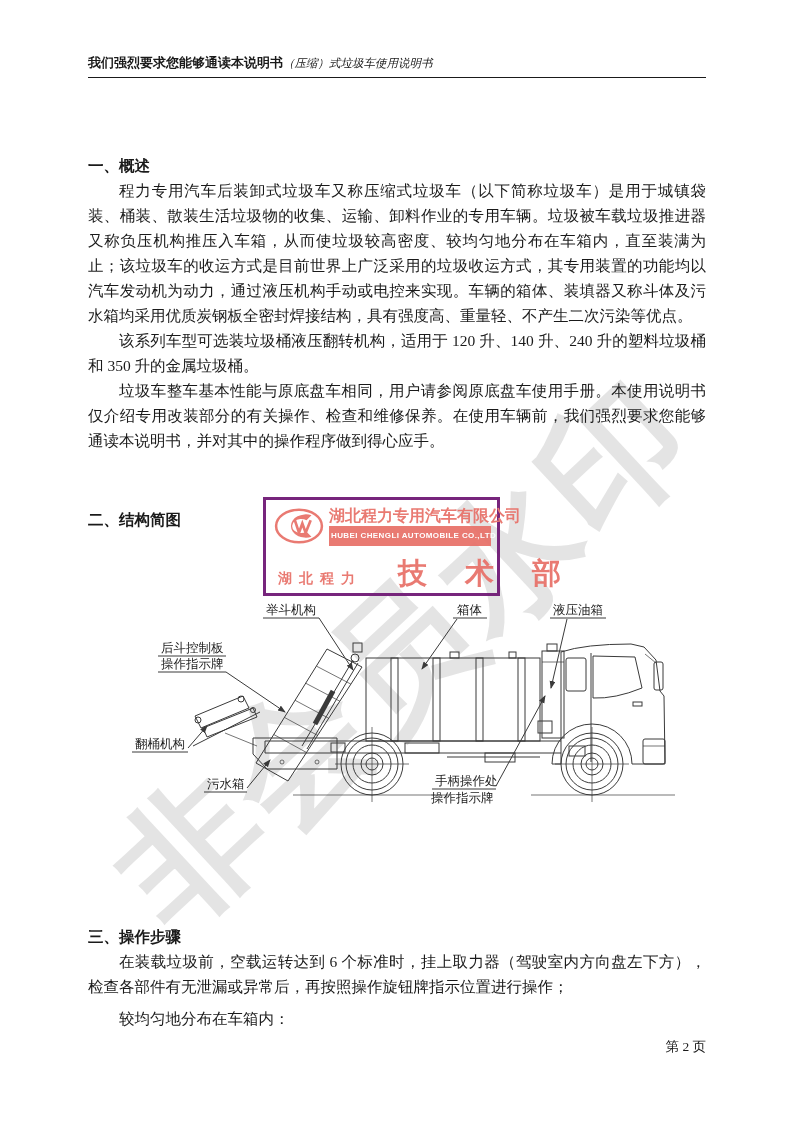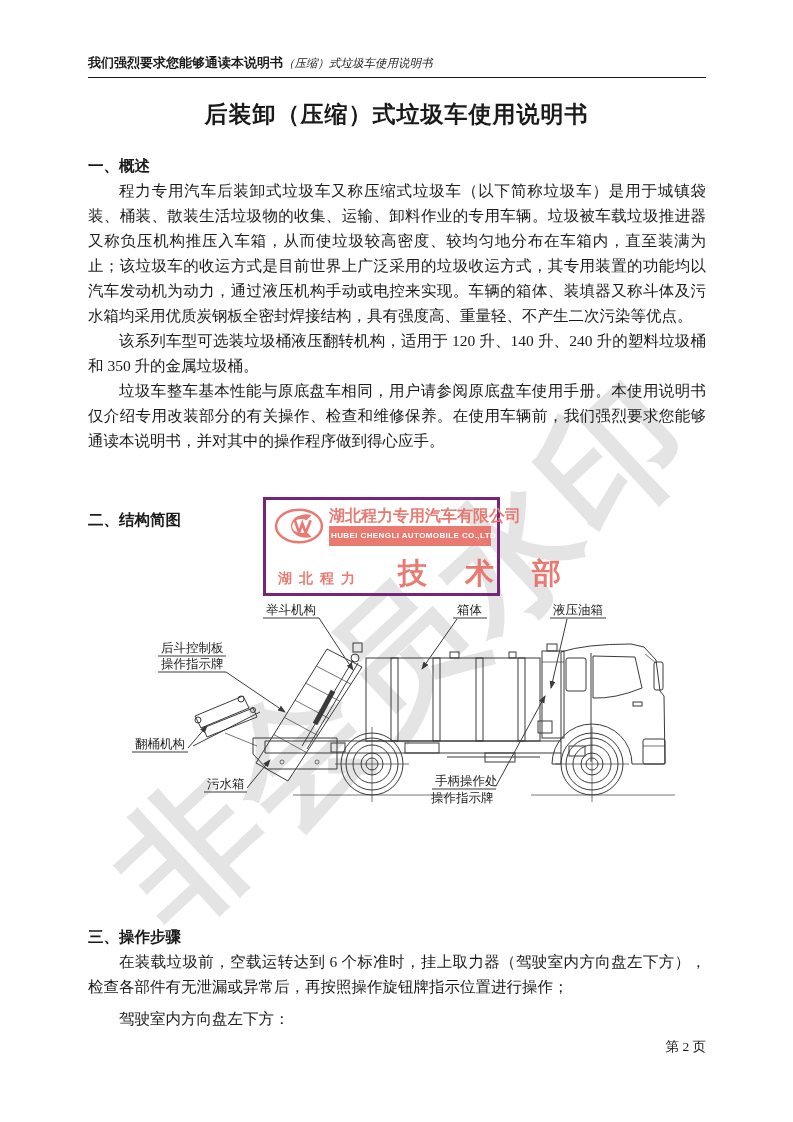--- a/index.html
+++ b/index.html
@@ -69,21 +69,20 @@
 
 <div class="page">
 
   <div class="watermark">非会员水印</div>
 
   <div class="hdr">
     <span class="p1">我们强烈要求您能够通读本说明书</span><span class="p2">（压缩）式垃圾车使用说明书</span>
   </div>
   <div class="hdr-rule"></div>
 
-  <div class="doc-title">后装卸（压缩）式垃圾车使用说明书</div>
 
   <div class="sec-h" id="sec1-h">一、概述</div>
   <div class="body-block" id="ov-text">
     <p>程力专用汽车后装卸式垃圾车又称压缩式垃圾车（以下简称垃圾车）是用于城镇袋装、桶装、散装生活垃圾物的收集、运输、卸料作业的专用车辆。垃圾被车载垃圾推进器又称负压机构推压入车箱，从而使垃圾较高密度、较均匀地分布在车箱内，直至装满为止；该垃圾车的收运方式是目前世界上广泛采用的垃圾收运方式，其专用装置的功能均以汽车发动机为动力，通过液压机构手动或电控来实现。车辆的箱体、装填器又称斗体及污水箱均采用优质炭钢板全密封焊接结构，具有强度高、重量轻、不产生二次污染等优点。</p>
     <p>该系列车型可选装垃圾桶液压翻转机构，适用于 120 升、140 升、240 升的塑料垃圾桶和 350 升的金属垃圾桶。</p>
     <p>垃圾车整车基本性能与原底盘车相同，用户请参阅原底盘车使用手册。本使用说明书仅介绍专用改装部分的有关操作、检查和维修保养。在使用车辆前，我们强烈要求您能够通读本说明书，并对其中的操作程序做到得心应手。</p>
   </div>
 
   <div class="sec-h" id="sec2-h">二、结构简图</div>
 
@@ -252,17 +251,17 @@
         <text class="dlabel" x="336" y="206">操作指示牌</text>
         <line class="dline" x1="401" y1="190" x2="450" y2="100" marker-end="url(#arr)"></line>
       </g>
     </svg>
   </div>
 
   <div class="sec-h" id="sec3-h">三、操作步骤</div>
   <div class="body-block" id="op-text">
     <p>在装载垃圾前，空载运转达到 6 个标准时，挂上取力器（驾驶室内方向盘左下方），检查各部件有无泄漏或异常后，再按照操作旋钮牌指示位置进行操作；</p>
   </div>
-  <div class="note-line">驾驶室内方向盘左下方：</div>
+  <div class="note-line">较均匀地分布在车箱内：</div>
 
   <div class="footer">第 2 页</div>
 
 </div>
 
 </body></html>

